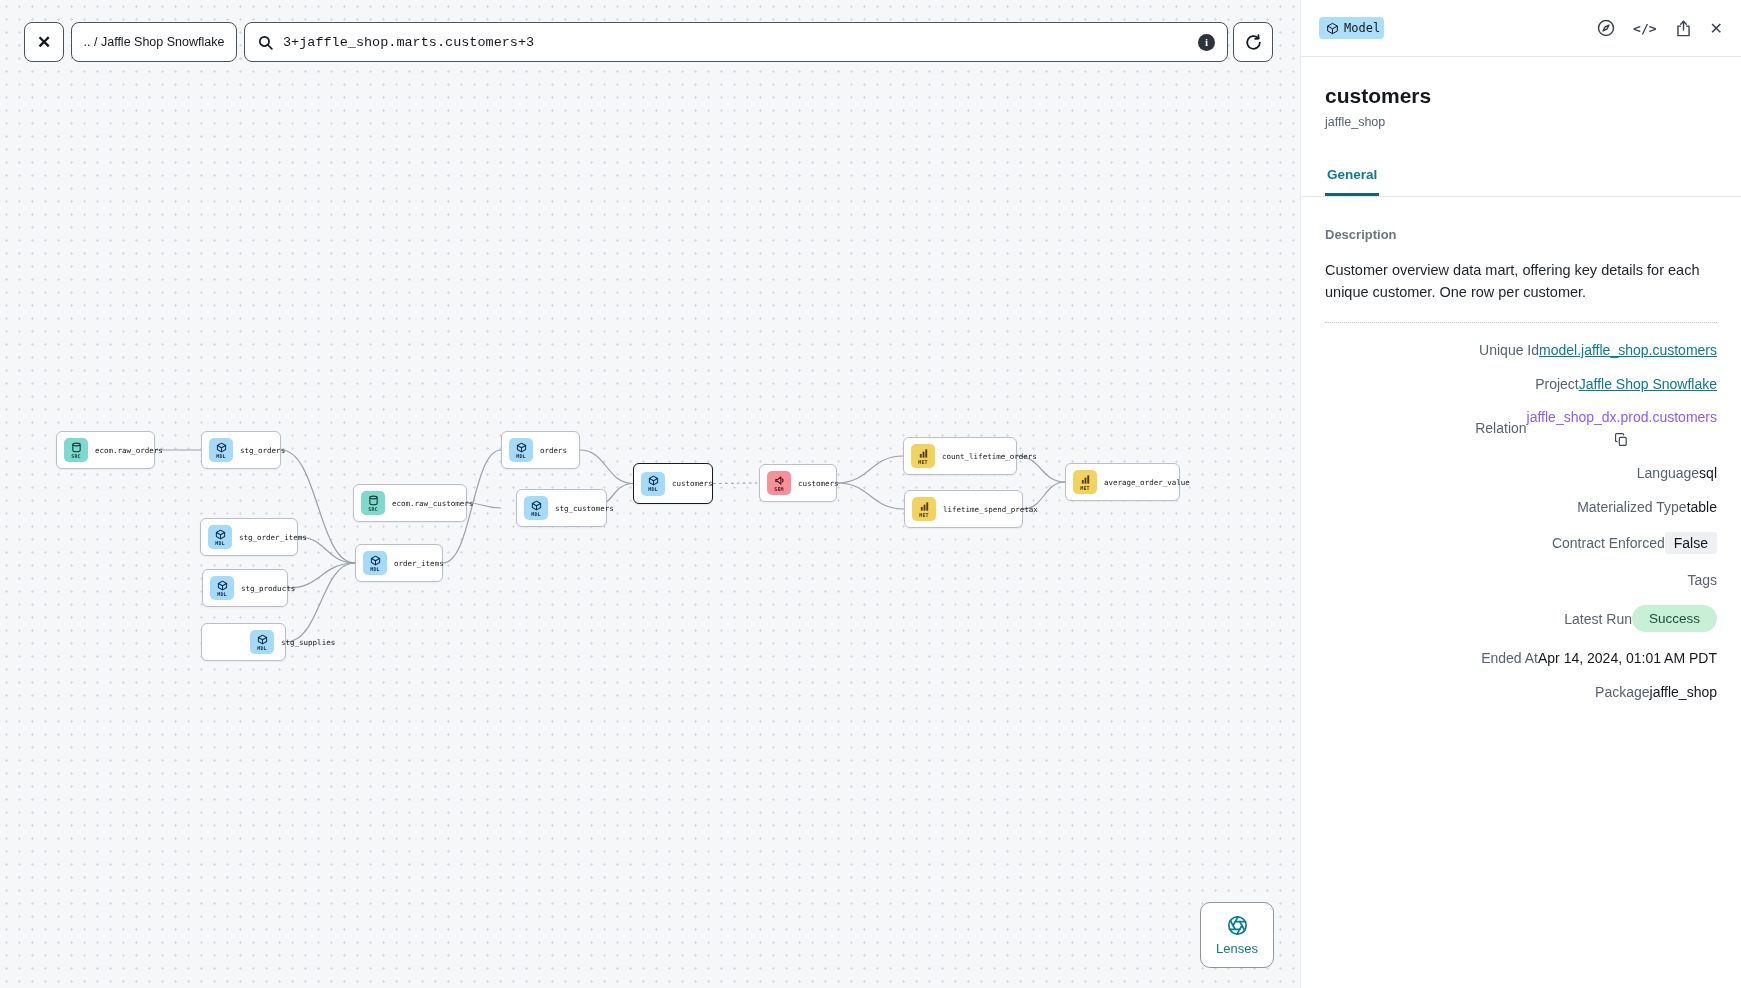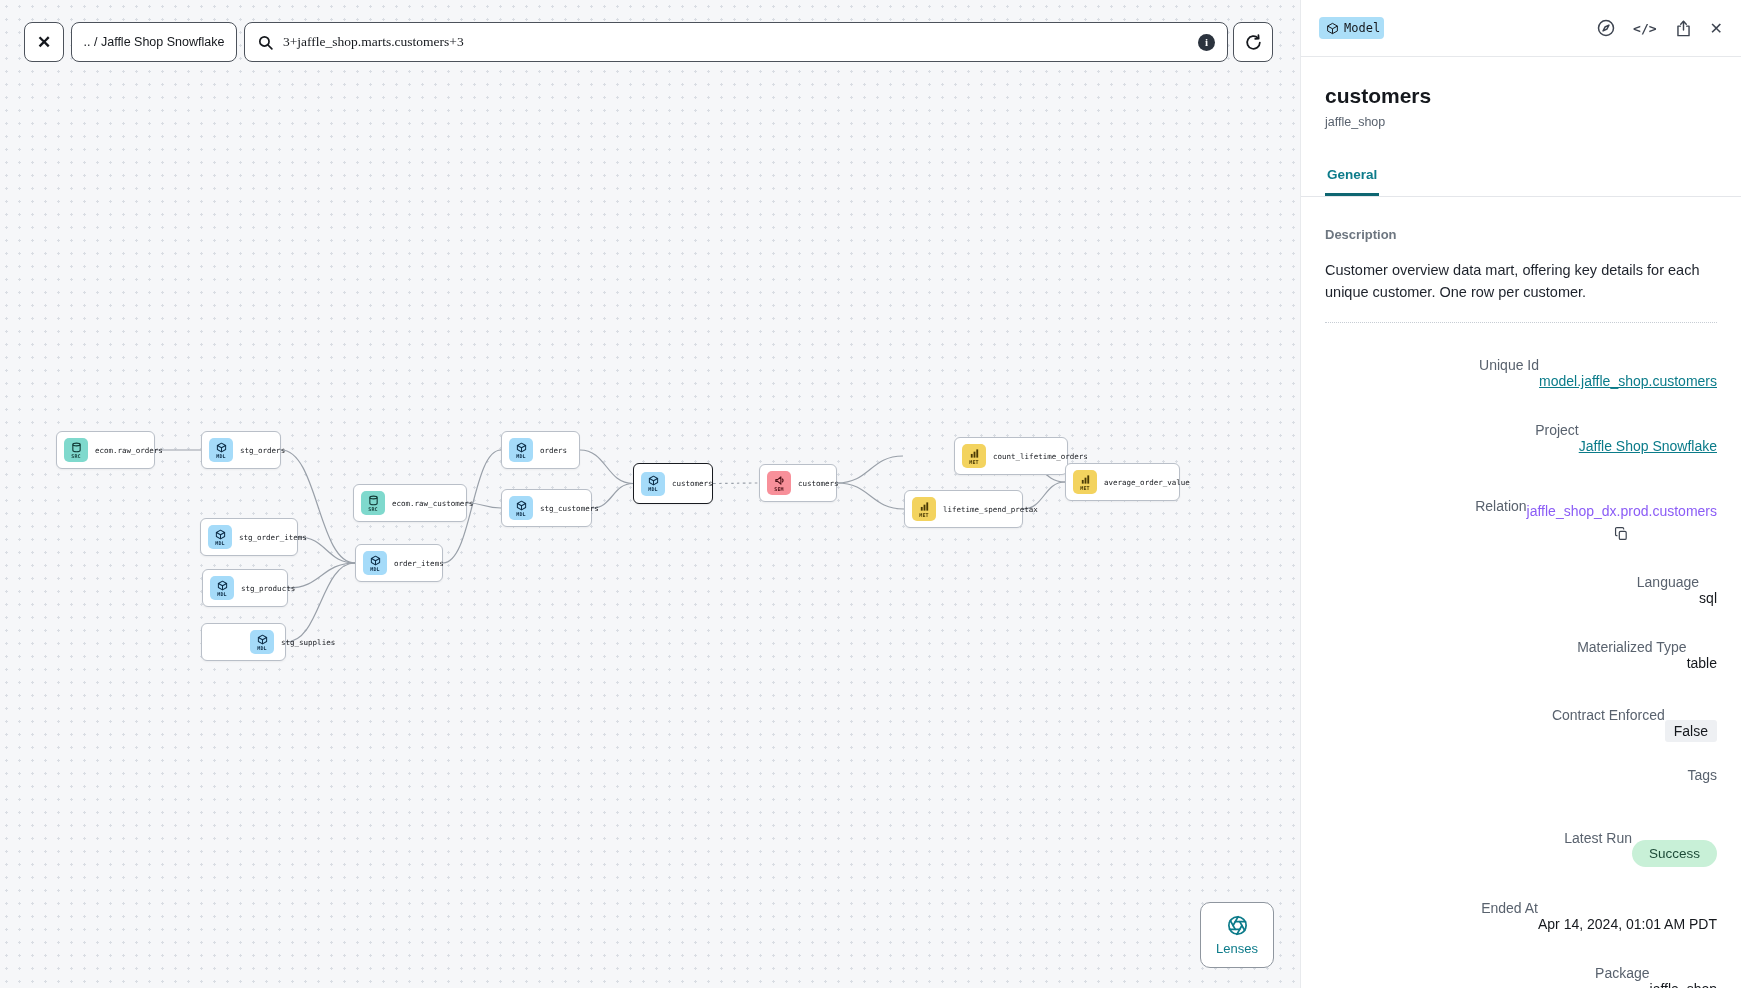--- a/index.html
+++ b/index.html
@@ -35,21 +35,21 @@
   .tbtn { position:absolute; top:22px; height:40px; background:#fff;
     border:1px solid #4c525b; border-radius:8px; display:flex; align-items:center;
     justify-content:center; cursor:pointer; }
   #btn-close-canvas { left:24px; width:40px; }
   #btn-close-canvas span { font-size:17px; color:#15181d; font-weight:bold; }
   #breadcrumb { left:71px; width:166px; font-size:12.5px; color:#15181d; }
   #searchbox { position:absolute; top:22px; left:244px; width:984px; height:40px;
     background:#fff; border:1px solid #4c525b; border-radius:8px;
     display:flex; align-items:center; padding:0 12px; gap:9px; }
   #searchbox input { flex:1; border:none; outline:none; font-size:13.5px;
-    color:#15181d; font-family:Liberation Serif, serif; background:transparent; }
+    color:#15181d; font-family:Liberation Mono, monospace; background:transparent; }
   .info-dot { width:17px; height:17px; border-radius:50%; background:#2b333e;
     color:#fff; font-size:11px; font-weight:bold; display:flex; align-items:center;
     justify-content:center; font-family:"Liberation Serif", serif; cursor:pointer; }
   #btn-refresh { left:1233px; width:40px; }
 
   
   #lenses { position:absolute; left:1200px; top:902px; width:74px; height:66px;
     background:#fff; border:1px solid #8f969f; border-radius:10px; cursor:pointer;
     display:flex; flex-direction:column; align-items:center; justify-content:center;
     gap:4px; color:#0c7b8a; }
@@ -77,21 +77,21 @@
     border-bottom:3px solid #0e6671; cursor:pointer; }
 
   #panel-body { padding:30px 24px 0; }
   .desc-label { font-size:13px; font-weight:bold; color:#6d7680; }
   .desc-text { margin-top:17px; font-size:14.5px; color:#1d222b; line-height:1.55; }
   .dotted-sep { border:none; border-top:1.5px dotted #c7cdd4; margin:18px 0 10px; }
 
   .frow { display:flex; align-items:center; justify-content:flex-end;
     padding:8.5px 0; min-height:34px; }
   .flabel { font-size:14px; color:#59626e; }
-  .fvalue { font-size:14px; color:#15181d; text-align:right;margin-top:32px; }
+  .fvalue { font-size:14px; color:#15181d; text-align:right; }
   .fvalue.link { color:#0a7b89; text-decoration:underline; cursor:pointer; }
   .fvalue.teal { color:#8b5cf6; display:flex; align-items:center; gap:7px;flex-direction:column; }
   .fvalue .copy { cursor:pointer; color:#3d4450; display:flex; }
   .fvalue.gbadge { background:#eef0f3; padding:3px 9px; border-radius:3px; }
   .fvalue.pill { background:#c8f0d7; color:#1d4b38; border-radius:999px;
     padding:6px 17px; font-size:13.5px; cursor:default; }
 </style>
 </head>
 <body>
 
@@ -194,21 +194,21 @@
           <span class="nicon kind-mdl">
             <svg width="11" height="11" viewBox="0 0 24 24" fill="none" stroke="currentColor" stroke-width="2.2" stroke-linejoin="round">
               <path d="M12 2.5 L21 7.5 L12 12.5 L3 7.5 Z"></path>
               <path d="M3 7.5 V16.5 L12 21.5 V12.5"></path>
               <path d="M21 7.5 V16.5 L12 21.5"></path>
             </svg>
             <span class="klabel">MDL</span>
           </span>
           <span class="nlabel">orders</span>
         </div>
-        <div class="node" style="left: 501px; top: 489px; width: 91px;">
+        <div class="node" style="left: 516px; top: 489px; width: 91px;">
           <span class="nicon kind-mdl">
             <svg width="11" height="11" viewBox="0 0 24 24" fill="none" stroke="currentColor" stroke-width="2.2" stroke-linejoin="round">
               <path d="M12 2.5 L21 7.5 L12 12.5 L3 7.5 Z"></path>
               <path d="M3 7.5 V16.5 L12 21.5 V12.5"></path>
               <path d="M21 7.5 V16.5 L12 21.5"></path>
             </svg>
             <span class="klabel">MDL</span>
           </span>
           <span class="nlabel">stg_customers</span>
         </div>
@@ -226,21 +226,21 @@
         <div class="node" style="left: 759px; top: 464px; width: 78px;">
           <span class="nicon kind-sem">
             <svg width="11" height="11" viewBox="0 0 24 24" fill="none" stroke="currentColor" stroke-width="2.4" stroke-linejoin="round">
               <path d="M4 10 H8 L15 4 V20 L8 14 H4 Z"></path>
               <path d="M18 8 a6 6 0 0 1 0 8"></path>
             </svg>
             <span class="klabel">SEM</span>
           </span>
           <span class="nlabel">customers</span>
         </div>
-        <div class="node" style="left: 954px; top: 437px; width: 114px;">
+        <div class="node" style="left: 903px; top: 437px; width: 114px;">
           <span class="nicon kind-met">
             <svg width="11" height="11" viewBox="0 0 24 24" fill="currentColor">
               <rect x="4" y="13" width="4" height="8"></rect>
               <rect x="10" y="8" width="4" height="13"></rect>
               <rect x="16" y="3" width="4" height="18"></rect>
             </svg>
             <span class="klabel">MET</span>
           </span>
           <span class="nlabel">count_lifetime_orders</span>
         </div>

